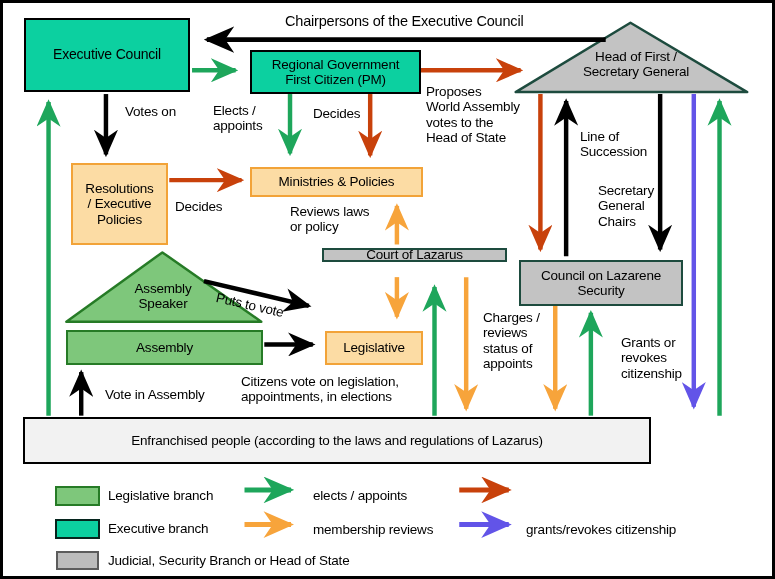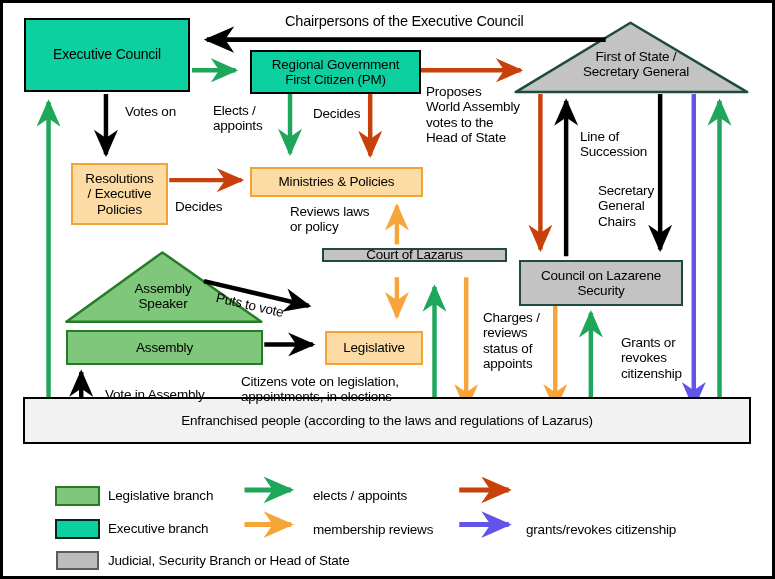--- a/index.html
+++ b/index.html
@@ -104,32 +104,32 @@
 
     <line x1="243" y1="492" x2="290" y2="492" style="stroke:var(--arrow-green)" stroke-width="5" marker-end="url(#ah-green)"></line>
     <line x1="243" y1="527" x2="290" y2="527" style="stroke:var(--arrow-orange)" stroke-width="5" marker-end="url(#ah-orange)"></line>
     <line x1="460" y1="492" x2="510" y2="492" style="stroke:var(--arrow-red)" stroke-width="5" marker-end="url(#ah-red)"></line>
     <line x1="460" y1="527" x2="510" y2="527" style="stroke:var(--arrow-purple)" stroke-width="5" marker-end="url(#ah-purple)"></line>
   </svg>
 
   <div class="node teal" style="left:21px;top:15px;width:166px;height:74px;font-size:14px">Executive Council</div>
   <div class="node teal" style="left:247px;top:47px;width:171px;height:44px">Regional Government
 First Citizen (PM)</div>
-  <div class="node tan" style="left:68px;top:160px;width:97px;height:62px">Resolutions
+  <div class="node tan" style="left:68px;top:160px;width:97px;height:82px">Resolutions
 / Executive
 Policies</div>
   <div class="node tan" style="left:247px;top:164px;width:173px;height:30px">Ministries &amp; Policies</div>
   <div class="node gray" style="left:319px;top:245px;width:185px;height:14px">Court of Lazarus</div>
   <div class="node gray" style="left:516px;top:257px;width:164px;height:46px">Council on Lazarene
 Security</div>
   <div class="node green" style="left:63px;top:327px;width:197px;height:35px">Assembly</div>
   <div class="node tan" style="left:322px;top:328px;width:98px;height:34px">Legislative</div>
-  <div class="node people" style="left:20px;top:394px;width:728px;height:47px">Enfranchised people (according to the laws and regulations of Lazarus)</div>
+  <div class="node people" style="left:20px;top:414px;width:628px;height:47px">Enfranchised people (according to the laws and regulations of Lazarus)</div>
 
-  <div class="tri-label" style="left:545px;top:46px;width:176px">First of State /
+  <div class="tri-label" style="left:545px;top:46px;width:176px">Head of First /
 Secretary General</div>
   <div class="tri-label" style="left:95px;top:278px;width:130px">Assembly
 Speaker</div>
 
   <div class="lbl" style="left:282px;top:10px;font-size:14.5px">Chairpersons of the Executive Council</div>
   <div class="lbl" style="left:122px;top:101px">Votes on</div>
   <div class="lbl" style="left:210px;top:100px">Elects /
 appoints</div>
   <div class="lbl" style="left:310px;top:103px">Decides</div>
   <div class="lbl" style="left:423px;top:81px">Proposes

